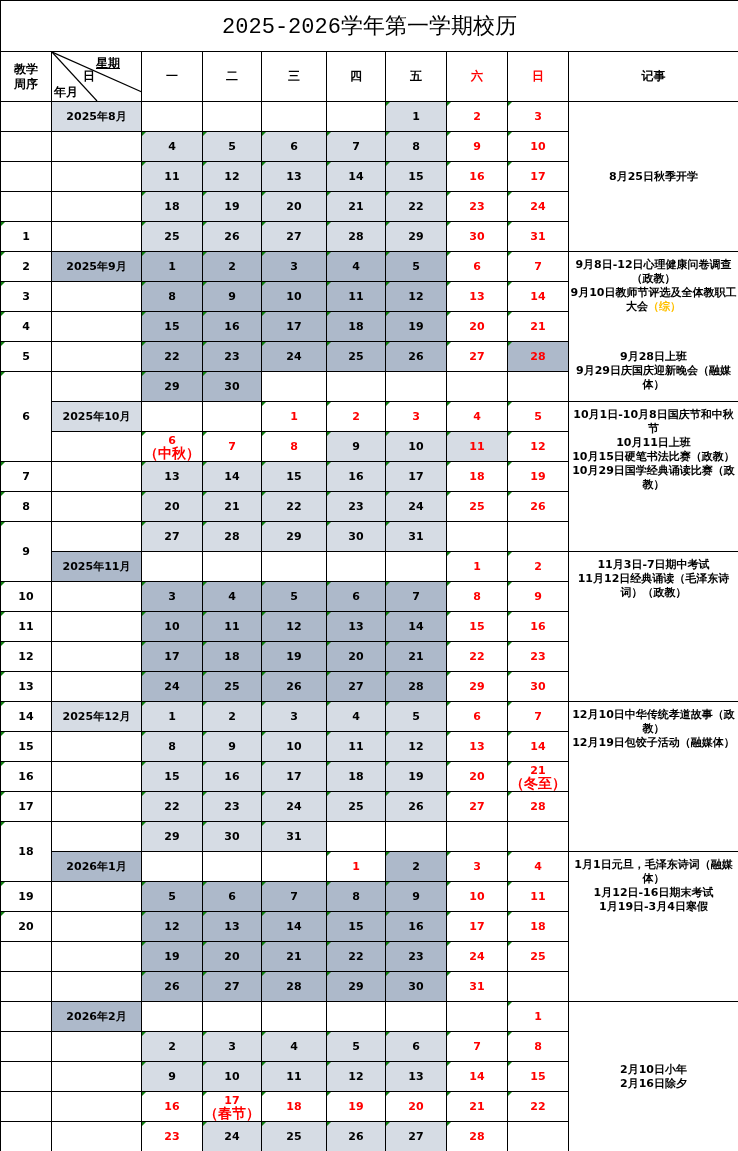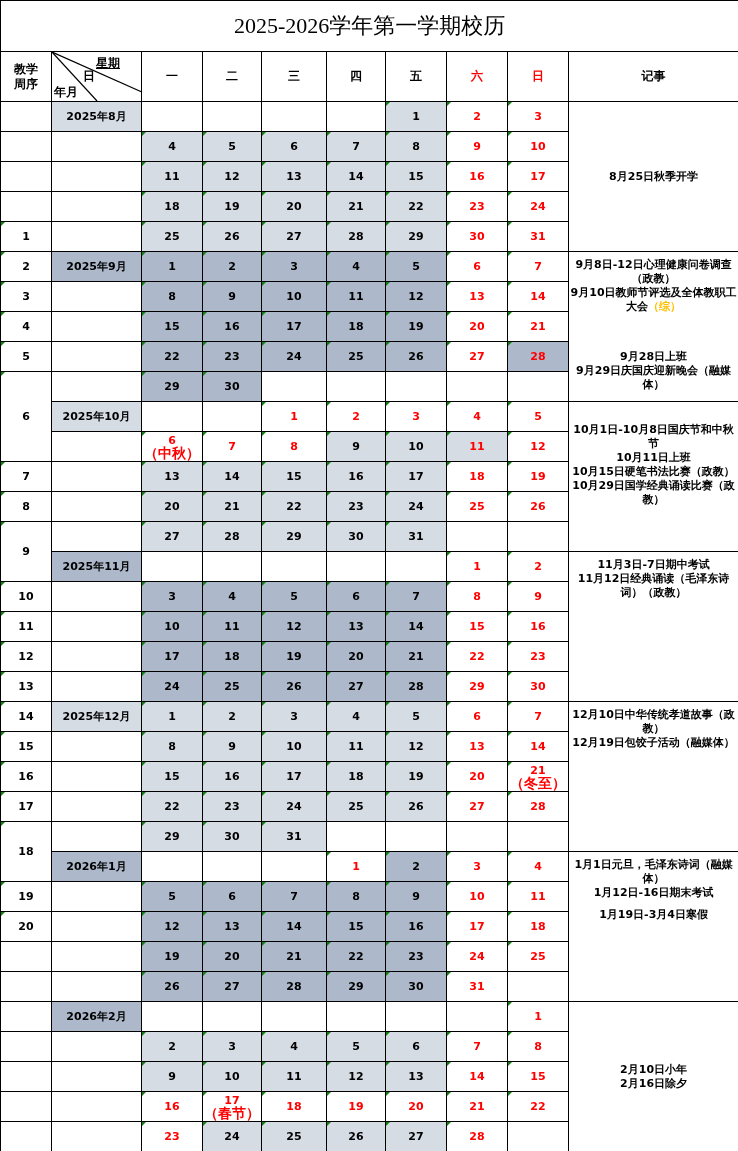--- a/index.html
+++ b/index.html
@@ -1,21 +1,21 @@
 <!DOCTYPE html>
 <html><head>
 <meta charset="utf-8">
 <style>
   html, body { margin: 0; padding: 0; background: #ffffff; }
   body { width: 738px; height: 1151px; position: relative; overflow: hidden;
          font-family: "DejaVu Sans", "Liberation Sans", sans-serif; }
   table.cal { position: absolute; left: 0; top: 0; border-collapse: collapse; table-layout: fixed; width: 738px; }
   table.cal td { border: 1px solid #000; padding: 0; text-align: center; vertical-align: middle;
                  font-size: 11px; font-weight: bold; color: #000; height: 29px; position: relative; overflow: hidden; }
-  .title td { height: 50px !important; font-family: Liberation Serif, serif;
+  .title td { height: 50px !important; font-family: Liberation Mono, monospace;
               font-size: 22px !important; font-weight: normal !important; }
   .hdr td { height: 49px !important; font-size: 12px !important; }
   .red { color: #ff0000 !important; }
   .light { background: #d6dce4; }
   .dark { background: #adb9ca; }
   .notes { font-weight: normal; font-size: 11px !important; line-height: 14px; vertical-align: middle; padding: 0 0 !important; }
   .notes.top { vertical-align: top; padding-top: 6px !important; }
   .orange { color: #ffc000; }
   .sub { display: block; font-size: 14px; line-height: 12px; }
   .diag { position: relative; width: 100%; height: 49px; }
@@ -190,21 +190,21 @@
       <tr>
         <td class="light">2025年10月</td>
         <td class=""></td>
         <td class=""></td>
         <td class="red tri">1</td>
         <td class="red tri">2</td>
         <td class="red tri">3</td>
         <td class="red tri">4</td>
         <td class="red tri">5</td>
         <td rowspan="5" class="notes top">
-          <span style="display: block; margin-top: 15px;">10月1日-10月8日国庆节和中秋节</span>
+          <span style="display: block;">10月1日-10月8日国庆节和中秋节</span>
           <span style="display: block;">10月11日上班</span>
           <span style="display: block;">10月15日硬笔书法比赛（政教）</span>
           <span style="display: block;">10月29日国学经典诵读比赛（政教）</span>
         </td>
       </tr>
       <tr>
         <td></td>
         <td class="red tri">
           <span class="sub" style="font-size: 11px;">6</span>
           <span class="sub">（中秋）</span>
@@ -374,21 +374,21 @@
         <td class=""></td>
         <td class=""></td>
         <td class=""></td>
         <td class="red tri">1</td>
         <td class="dark tri">2</td>
         <td class="red tri">3</td>
         <td class="red tri">4</td>
         <td rowspan="5" class="notes top" style="padding-top: 46px;">
           <span style="display: block;">1月1日元旦，毛泽东诗词（融媒体）</span>
           <span style="display: block;">1月12日-16日期末考试</span>
-          <span style="display: block; margin-top: 8px;">1月19日-3月4日寒假</span>
+          <span style="display: block;">1月19日-3月4日寒假</span>
         </td>
       </tr>
       <tr>
         <td class="tri">19</td>
         <td></td>
         <td class="dark tri">5</td>
         <td class="dark tri">6</td>
         <td class="dark tri">7</td>
         <td class="dark tri">8</td>
         <td class="dark tri">9</td>

